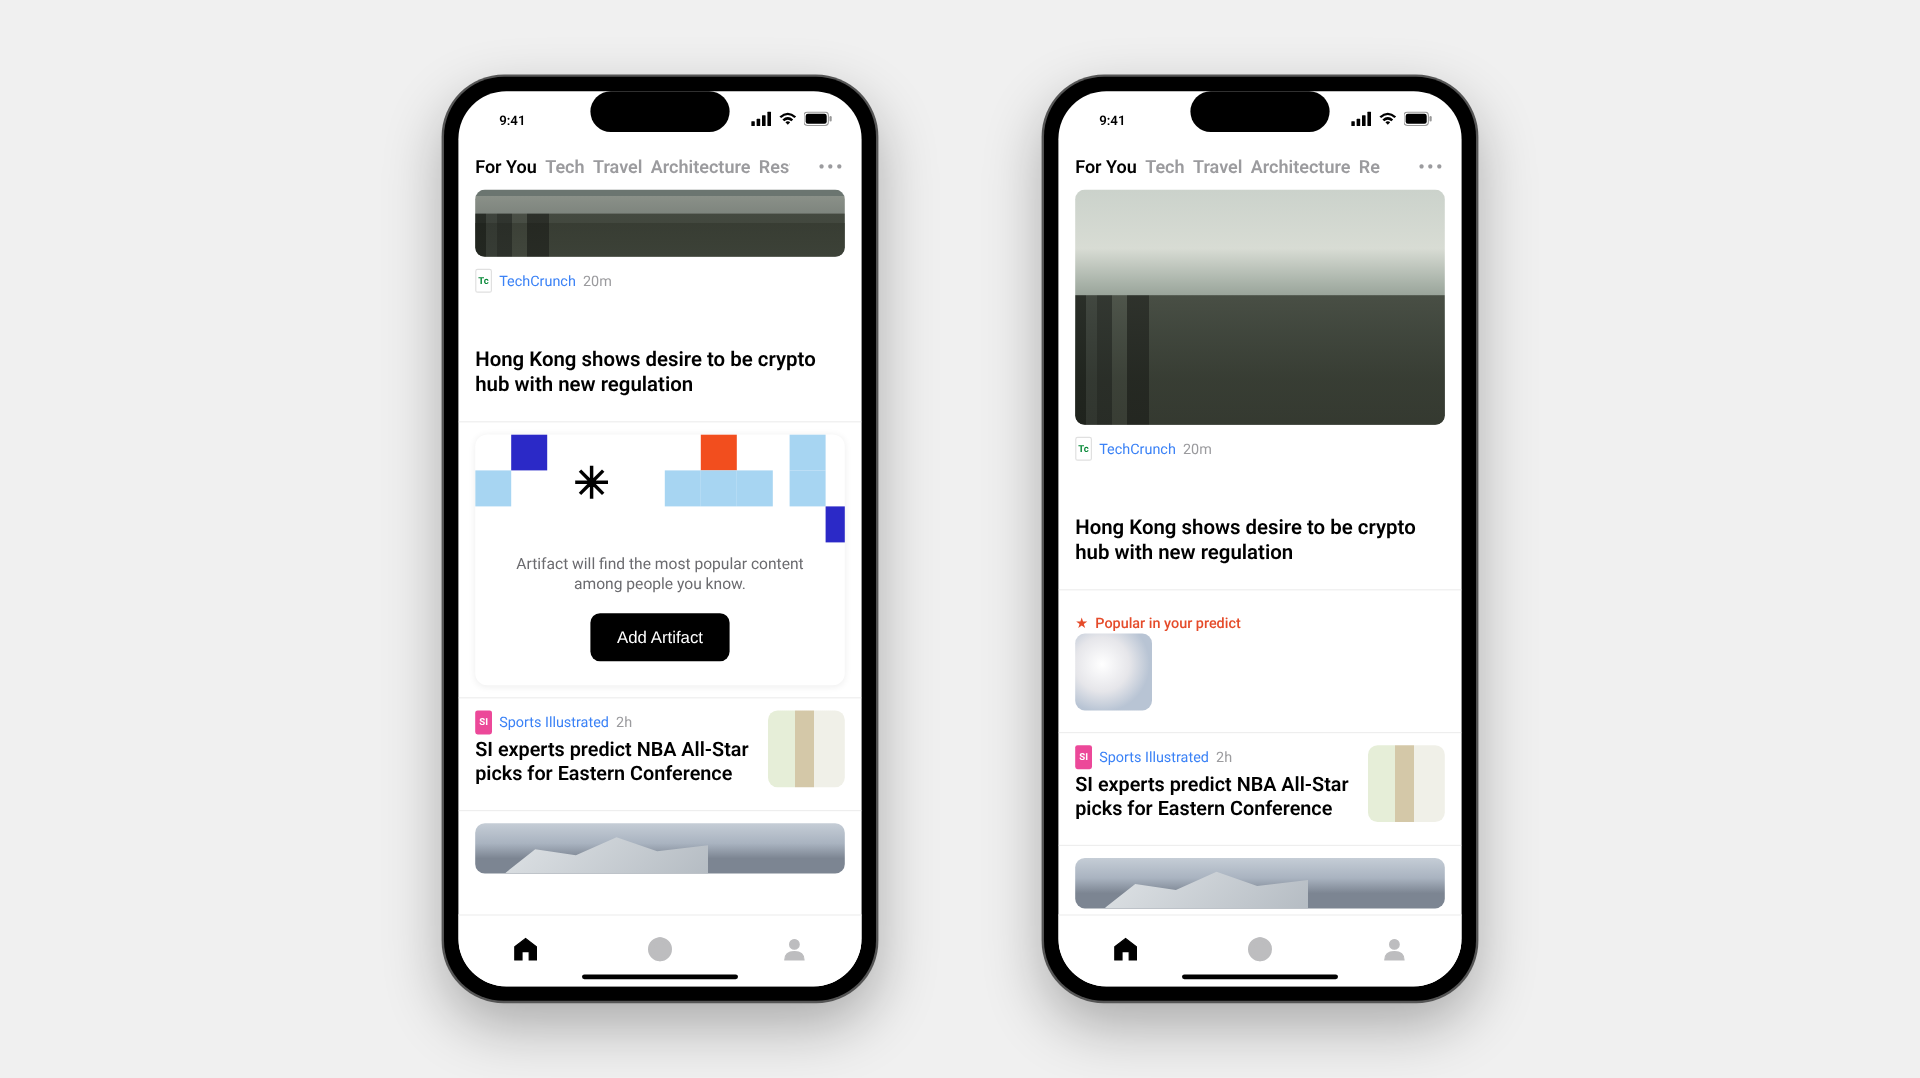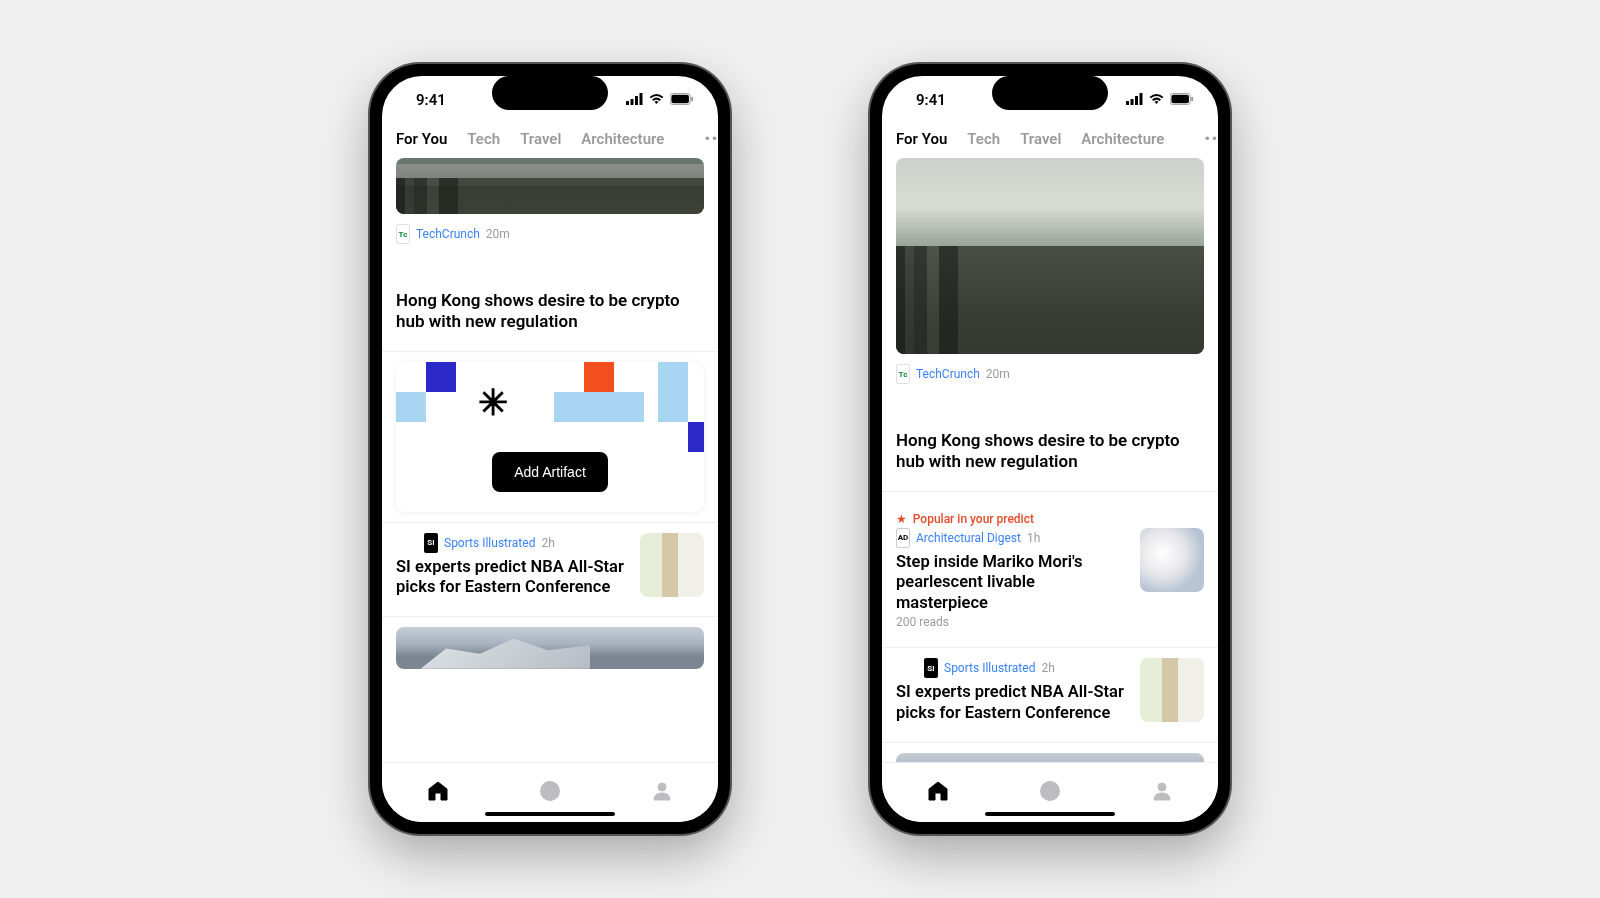--- a/index.html
+++ b/index.html
@@ -42,21 +42,21 @@
     background: #000;
     border-radius: 20px;
     z-index: 10;
   }
   .status-bar {
     height: 48px;
     display: flex;
     align-items: center;
     justify-content: space-between;
     padding: 0 24px 0 34px;
-    font-size: 15px;
+    font-size: 11px;
     font-weight: 600;
     position: relative;
   }
   .status-right { display: flex; align-items: center; gap: 5px; }
   .signal, .wifi, .battery { display: inline-block; }
   .signal svg, .wifi svg { width: 17px; height: 12px; }
   .battery svg { width: 24px; height: 12px; }
   .search-row {
     display: flex;
     align-items: center;
@@ -71,21 +71,21 @@
     display: flex;
     align-items: center;
     justify-content: center;
     gap: 6px;
     color: #8a8a8e;
     font-size: 15px;
   }
   .bell-icon svg { width: 22px; height: 22px; stroke: #000; fill: none; stroke-width: 2; }
   .tabs {
     display: flex;
-    gap: 20px;
+    gap: 7px;
     padding: 6px 14px 10px;
     font-size: 15px;
     font-weight: 600;
     color: #9b9b9e;
     overflow: hidden;
     white-space: nowrap;
     align-items: center;
   }
   .tab.active { color: #000; }
   .tab-more { color: #9b9b9e; letter-spacing: 2px; font-weight: 700; margin-left: auto; }
@@ -112,21 +112,21 @@
         rgba(30,34,28,0.9) 0 3%,
         rgba(50,55,48,0.85) 3% 6%,
         rgba(40,44,38,0.9) 6% 10%,
         rgba(60,65,55,0.8) 10% 14%,
         rgba(35,38,32,0.9) 14% 20%,
         rgba(55,60,50,0.82) 20% 100%);
   }
   .src-row { display: flex; align-items: center; gap: 6px; padding: 10px 14px 4px; font-size: 12px; }
   .src-logo { width: 14px; height: 20px; border-radius: 2px; display: inline-flex; align-items: center; justify-content: center; font-size: 8px; font-weight: 700; }
   .src-logo.tc { background: #fff; color: #0a8a3a; border: 1px solid #e0e0e0; }
-  .src-logo.si { background: #000000; color: #fff; margin-left: 28px; }
+  .src-logo.si { background: #ec4899; color: #fff; }
   .src-logo.ad { background: #fff; color: #000; border: 1px solid #ccc; }
   .src-name { color: #3b82f6; font-weight: 400; }
   .src-time { color: #9b9b9e; }
   .headline { padding: 2px 14px 8px; font-size: 17px; font-weight: 600; line-height: 1.25; margin-top: 40px; }
   .promo {
     margin: 10px 14px;
     background: #fff;
     border-radius: 10px;
     box-shadow: 0 1px 6px rgba(0,0,0,0.07);
     padding-bottom: 20px;
@@ -265,20 +265,21 @@
           <div class="blk dblue" style="top:0;left:30px"></div>
           <span class="star-logo">✳</span>
           <div class="blk lblue" style="top:30px;left:158px"></div>
           <div class="blk orange" style="top:0;left:188px"></div>
           <div class="blk lblue" style="top:30px;left:188px"></div>
           <div class="blk lblue" style="top:30px;left:218px"></div>
           <div class="blk lblue" style="top:0;left:262px"></div>
           <div class="blk lblue" style="top:30px;left:262px"></div>
           <div class="blk dblue" style="top:60px;left:292px"></div>
         </div>
+        <p>Artifact will find the most popular content among people you know.</p>
         <button class="btn-black">Add Artifact</button>
       </div>
 
       <div class="divider"></div>
 
       <div class="row-article">
         <div class="txt">
           <div class="row-src">
             <span class="src-logo si">SI</span>
             <span class="src-name">Sports Illustrated</span>
@@ -359,29 +360,20 @@
       <div class="headline">Hong Kong shows desire to be crypto hub with new regulation</div>
 
       <div class="divider"></div>
 
       <div class="popular-tag">
         <span class="star">★</span>
         <span>Popular in your predict</span>
       </div>
 
       <div class="row-article">
-        <div class="txt">
-          <div class="row-src">
-            <span class="src-logo ad">AD</span>
-            <span class="src-name">Architectural Digest</span>
-            <span class="src-time">1h</span>
-          </div>
-          <div class="row-headline">Step inside Mariko Mori's pearlescent livable masterpiece</div>
-          <div class="reads">200 reads</div>
-        </div>
         <div class="thumb ad-thumb"></div>
       </div>
 
       <div class="divider"></div>
 
       <div class="row-article">
         <div class="txt">
           <div class="row-src">
             <span class="src-logo si">SI</span>
             <span class="src-name">Sports Illustrated</span>

